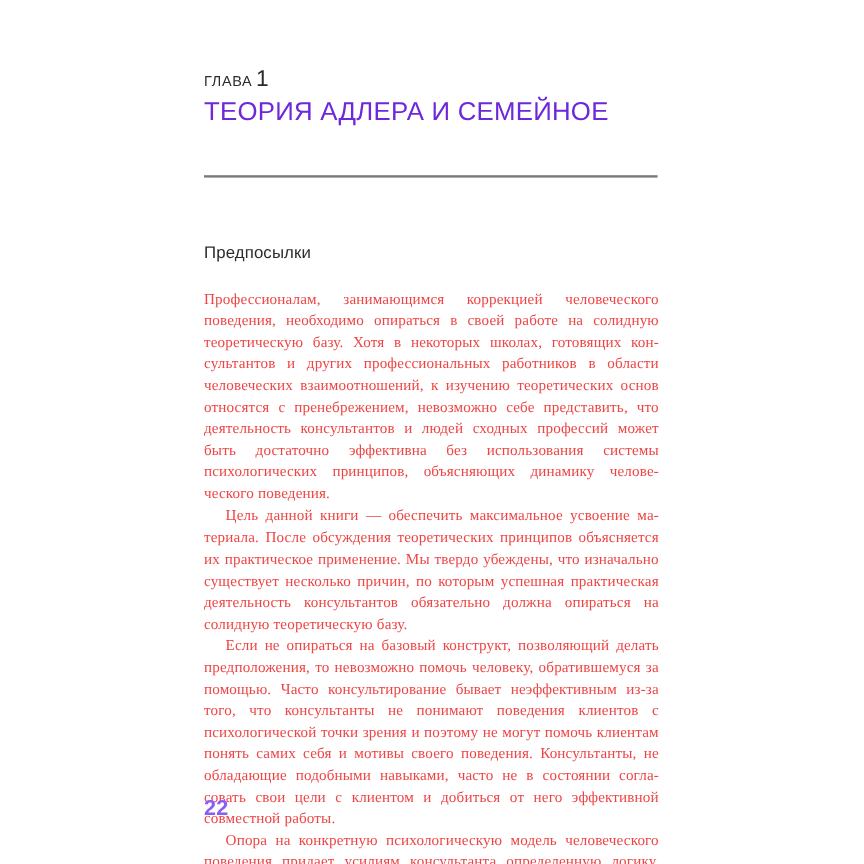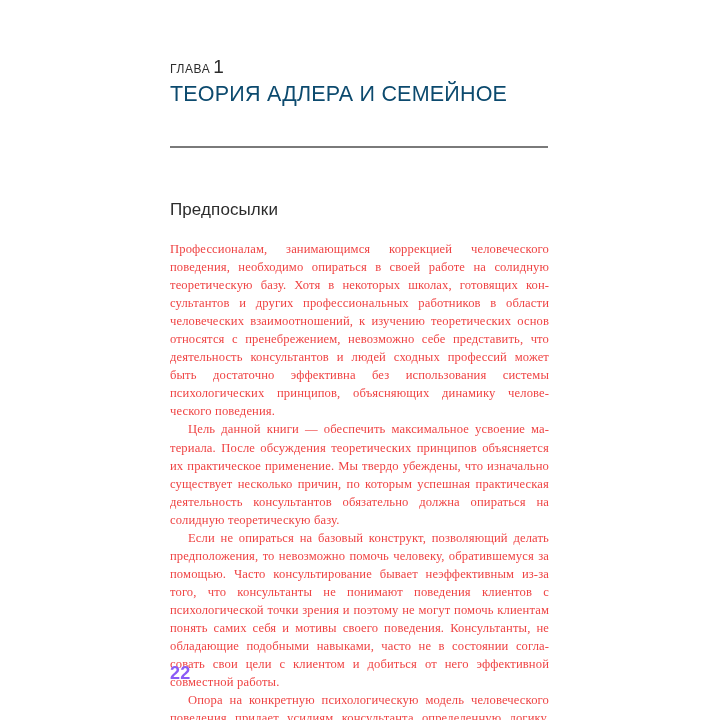--- a/index.html
+++ b/index.html
@@ -51,21 +51,21 @@
     font-size: 19px;
     letter-spacing: 0;
     padding-left: 3px;
   }
 
   .chapter-title {
     font-family: "Liberation Sans", "DejaVu Sans", sans-serif;
     font-size: 21.5px;
     line-height: 25.5px;
     letter-spacing: 0.2px;
-    color: #0c4a6e;
+    color: #6d28d9;
     font-weight: 400;
     text-transform: uppercase;
     margin: 0;
   }
   .chapter-title .tline {
     display: block;
     white-space: nowrap;
   }
 
   .rule {
@@ -77,21 +77,21 @@
     background: #7a7a7a;
   }
 
   
   .section-heading {
     position: absolute;
     left: 170px;
     top: 199px;
     width: 378px;
     font-family: "Liberation Sans", "DejaVu Sans", sans-serif;
-    font-size: 17px;
+    font-size: 14px;
     line-height: 22px;
     font-weight: 400;
     color: #2c2c2c;
     letter-spacing: 0.1px;
     margin: 0;
   }
 
   
   .body-text {
     position: absolute;

